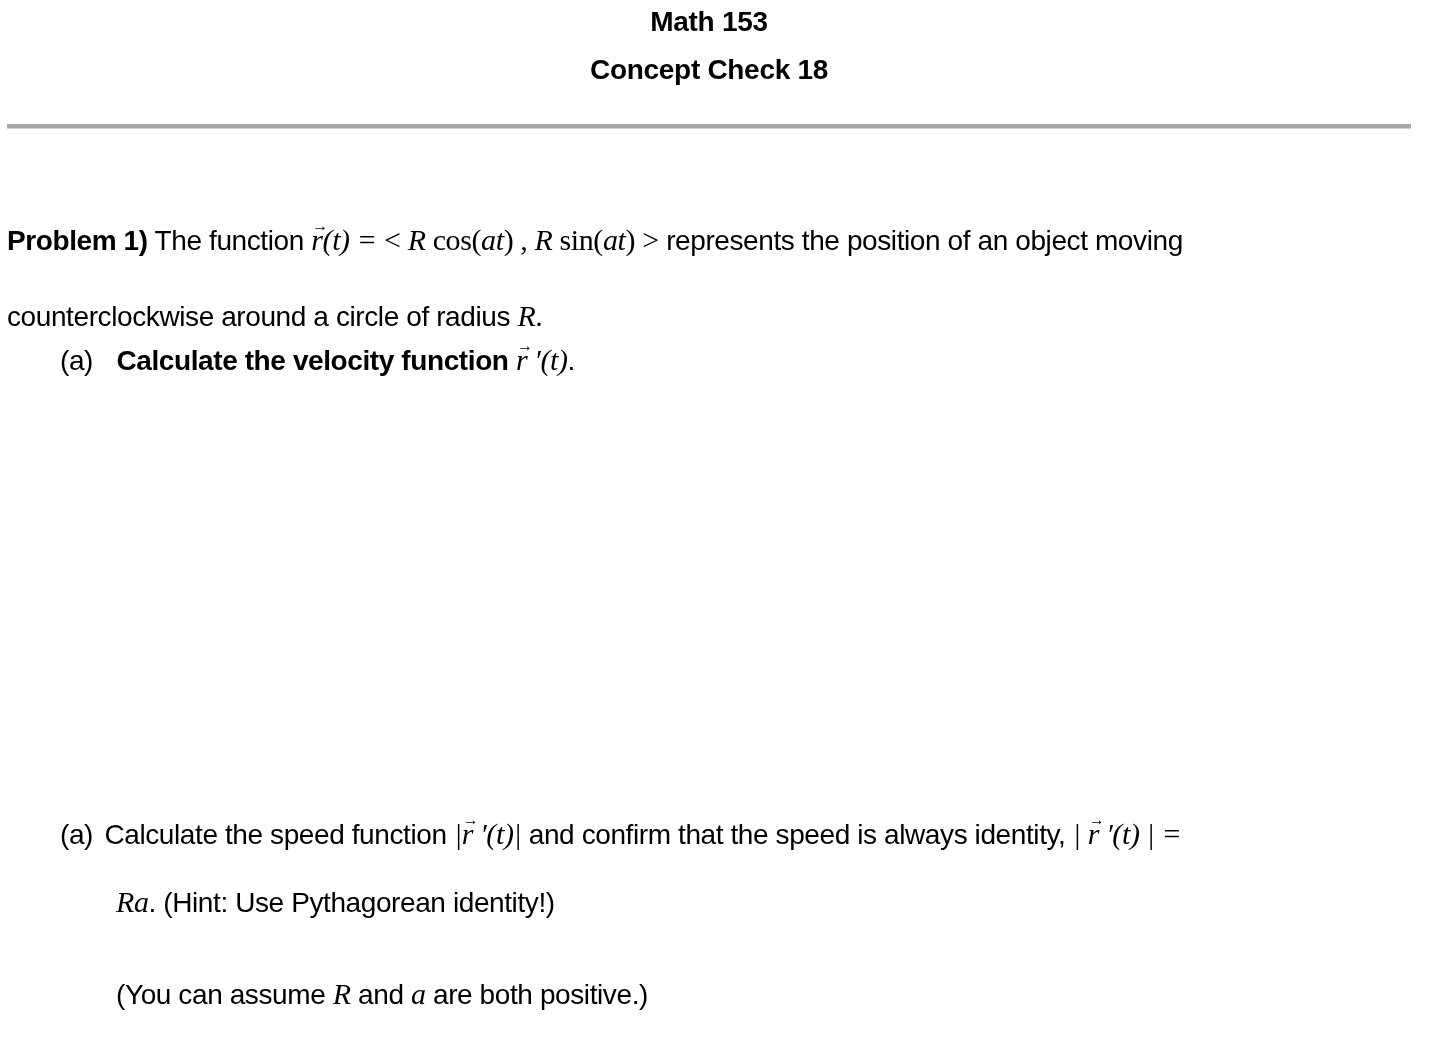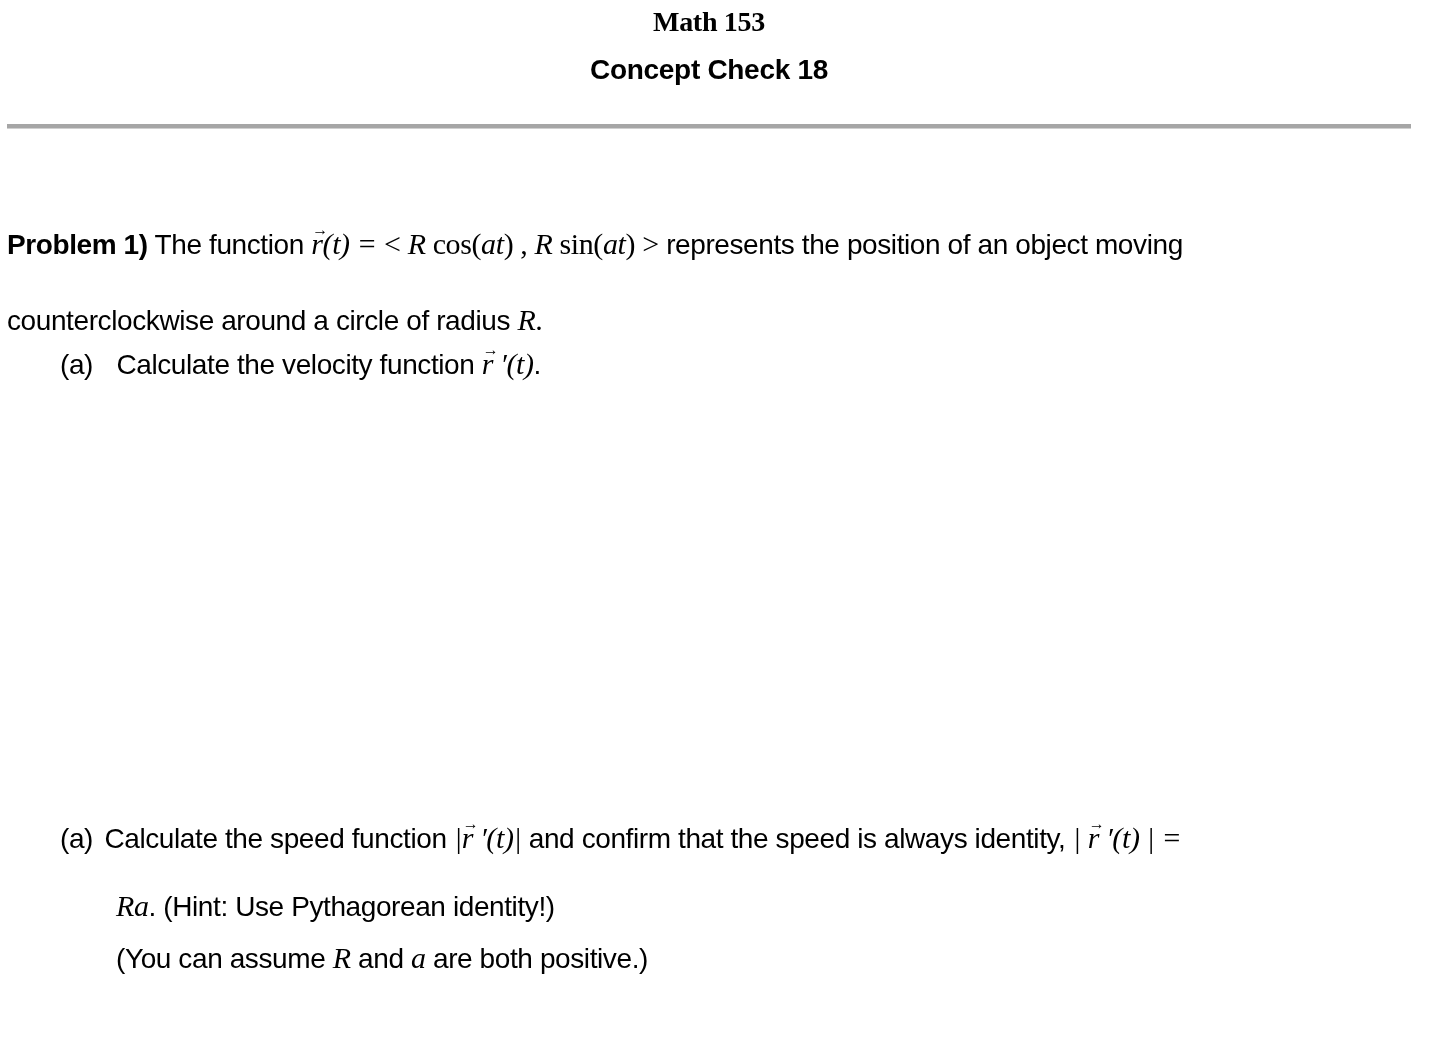--- a/index.html
+++ b/index.html
@@ -1,22 +1,22 @@
 <!DOCTYPE html>
 <html><head>
 <meta charset="utf-8">
 <style>
   html, body { margin:0; padding:0; background:#ffffff; }
   body { width:1448px; height:1052px; position:relative; overflow:hidden; color:#000;
          font-family:"Liberation Sans", "DejaVu Sans", sans-serif; }
   .hdr { position:absolute; left:0; width:1418px; text-align:center; font-weight:bold; font-size:28px; letter-spacing:-0.3px; }
-  .hdr1 { top:6px;font-family:Liberation Serif, serif; }
+  .hdr1 { top:6px; }
   .hdr2 { top:54px; }
   .rule { position:absolute; left:7px; top:124px; width:1404px; height:4px; background:#a6a6a6; border-bottom:1px solid #d0d0d0; }
-  .txt { position:absolute; font-size:28px; line-height:52px; white-space:nowrap; letter-spacing:-0.4px; }
+  .txt { position:absolute; font-size:28px; line-height:44px; white-space:nowrap; letter-spacing:-0.4px; }
   .m { font-family:"Liberation Serif", "DejaVu Serif", serif; font-size:30px; }
   .mi { font-family:"Liberation Serif", "DejaVu Serif", serif; font-style:italic; font-size:30px; }
   .vec { position:relative; display:inline-block; }
   .vec::before { content:"\2192"; position:absolute; left:1px; top:-14px; font-size:16px; font-style:normal; }
   b { font-weight:bold; }
 </style>
 </head>
 <body>
 
 <div class="hdr hdr1">Math 153</div>
@@ -30,35 +30,35 @@
   <span class="m">&lt; <i>R</i> cos(<i>at</i>) , <i>R</i> sin(<i>at</i>) &gt;</span>
   <span>represents the position of an object moving</span>
 </div>
 <div class="txt" style="left:7px; top:258px;margin-top:36px;">
   <span>counterclockwise around a circle of radius</span>
   <span class="mi">R</span><span class="m">.</span>
 </div>
 
 <div class="txt" style="left:60px; top:338px;">
   <span>(a)</span>
-  <span style="margin-left:16px;">Calculate the velocity function</span>
+  <span style="margin-left:16px;font-weight:bold;">Calculate the velocity function</span>
   <span class="mi"><span class="vec">r</span><span class="m"> ′(</span>t<span class="m">)</span></span><span>.</span>
 </div>
 
 <div class="answer-space" style="position:absolute; left:60px; top:390px; width:1340px; height:410px;"></div>
 
 <div class="txt" style="left:60px; top:812px;">
   <span>(a)</span>
   <span style="margin-left:4px;">Calculate the speed function</span>
   <span class="mi"><span class="m">|</span><span class="vec">r</span><span class="m"> ′(</span>t<span class="m">)|</span></span>
   <span>and confirm that the speed is always identity,</span>
   <span class="mi"><span class="m">| </span><span class="vec">r</span><span class="m"> ′(</span>t<span class="m">) | =</span></span>
 </div>
 <div class="txt" style="left:116px; top:852px;margin-top:28px;">
   <span class="mi">Ra</span><span>. (Hint: Use Pythagorean identity!)</span>
 </div>
-<div class="txt" style="left:116px; top:932px;">
+<div class="txt" style="left:116px; top:972px;">
   <span>(You can assume</span>
   <span class="mi">R</span>
   <span>and</span>
   <span class="mi">a</span>
   <span>are both positive.)</span>
 </div>
 
 </body></html>

